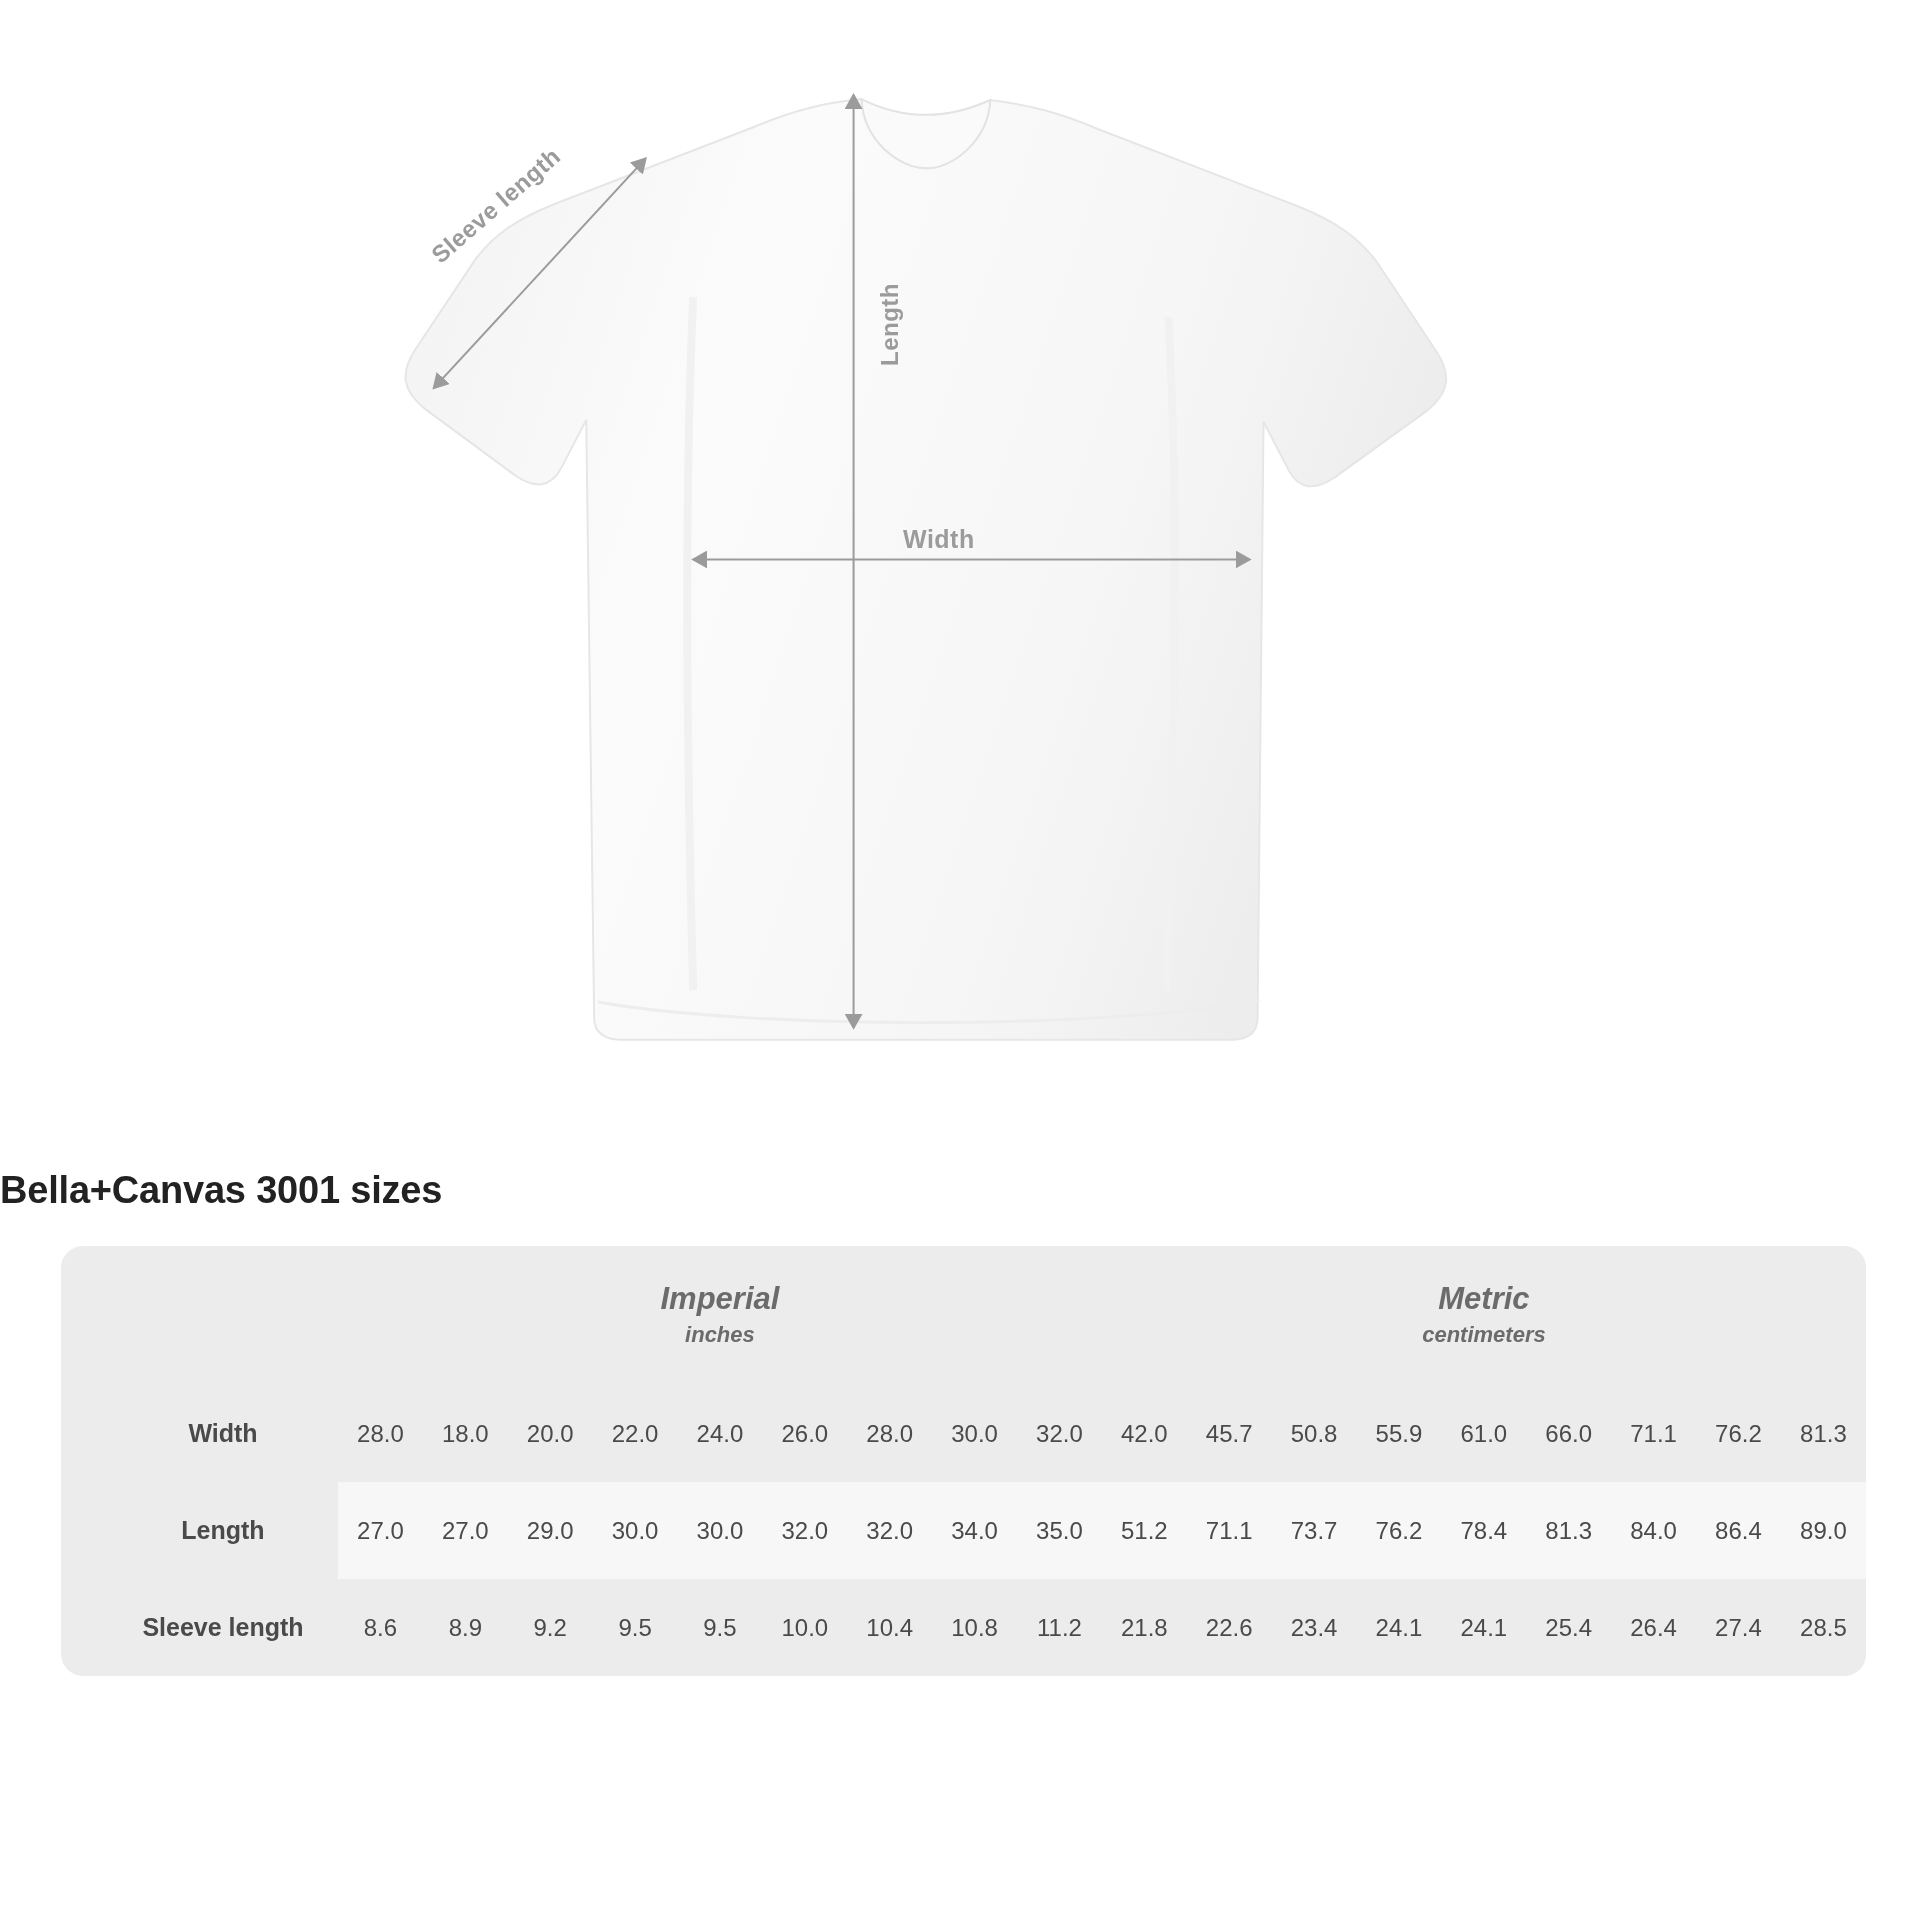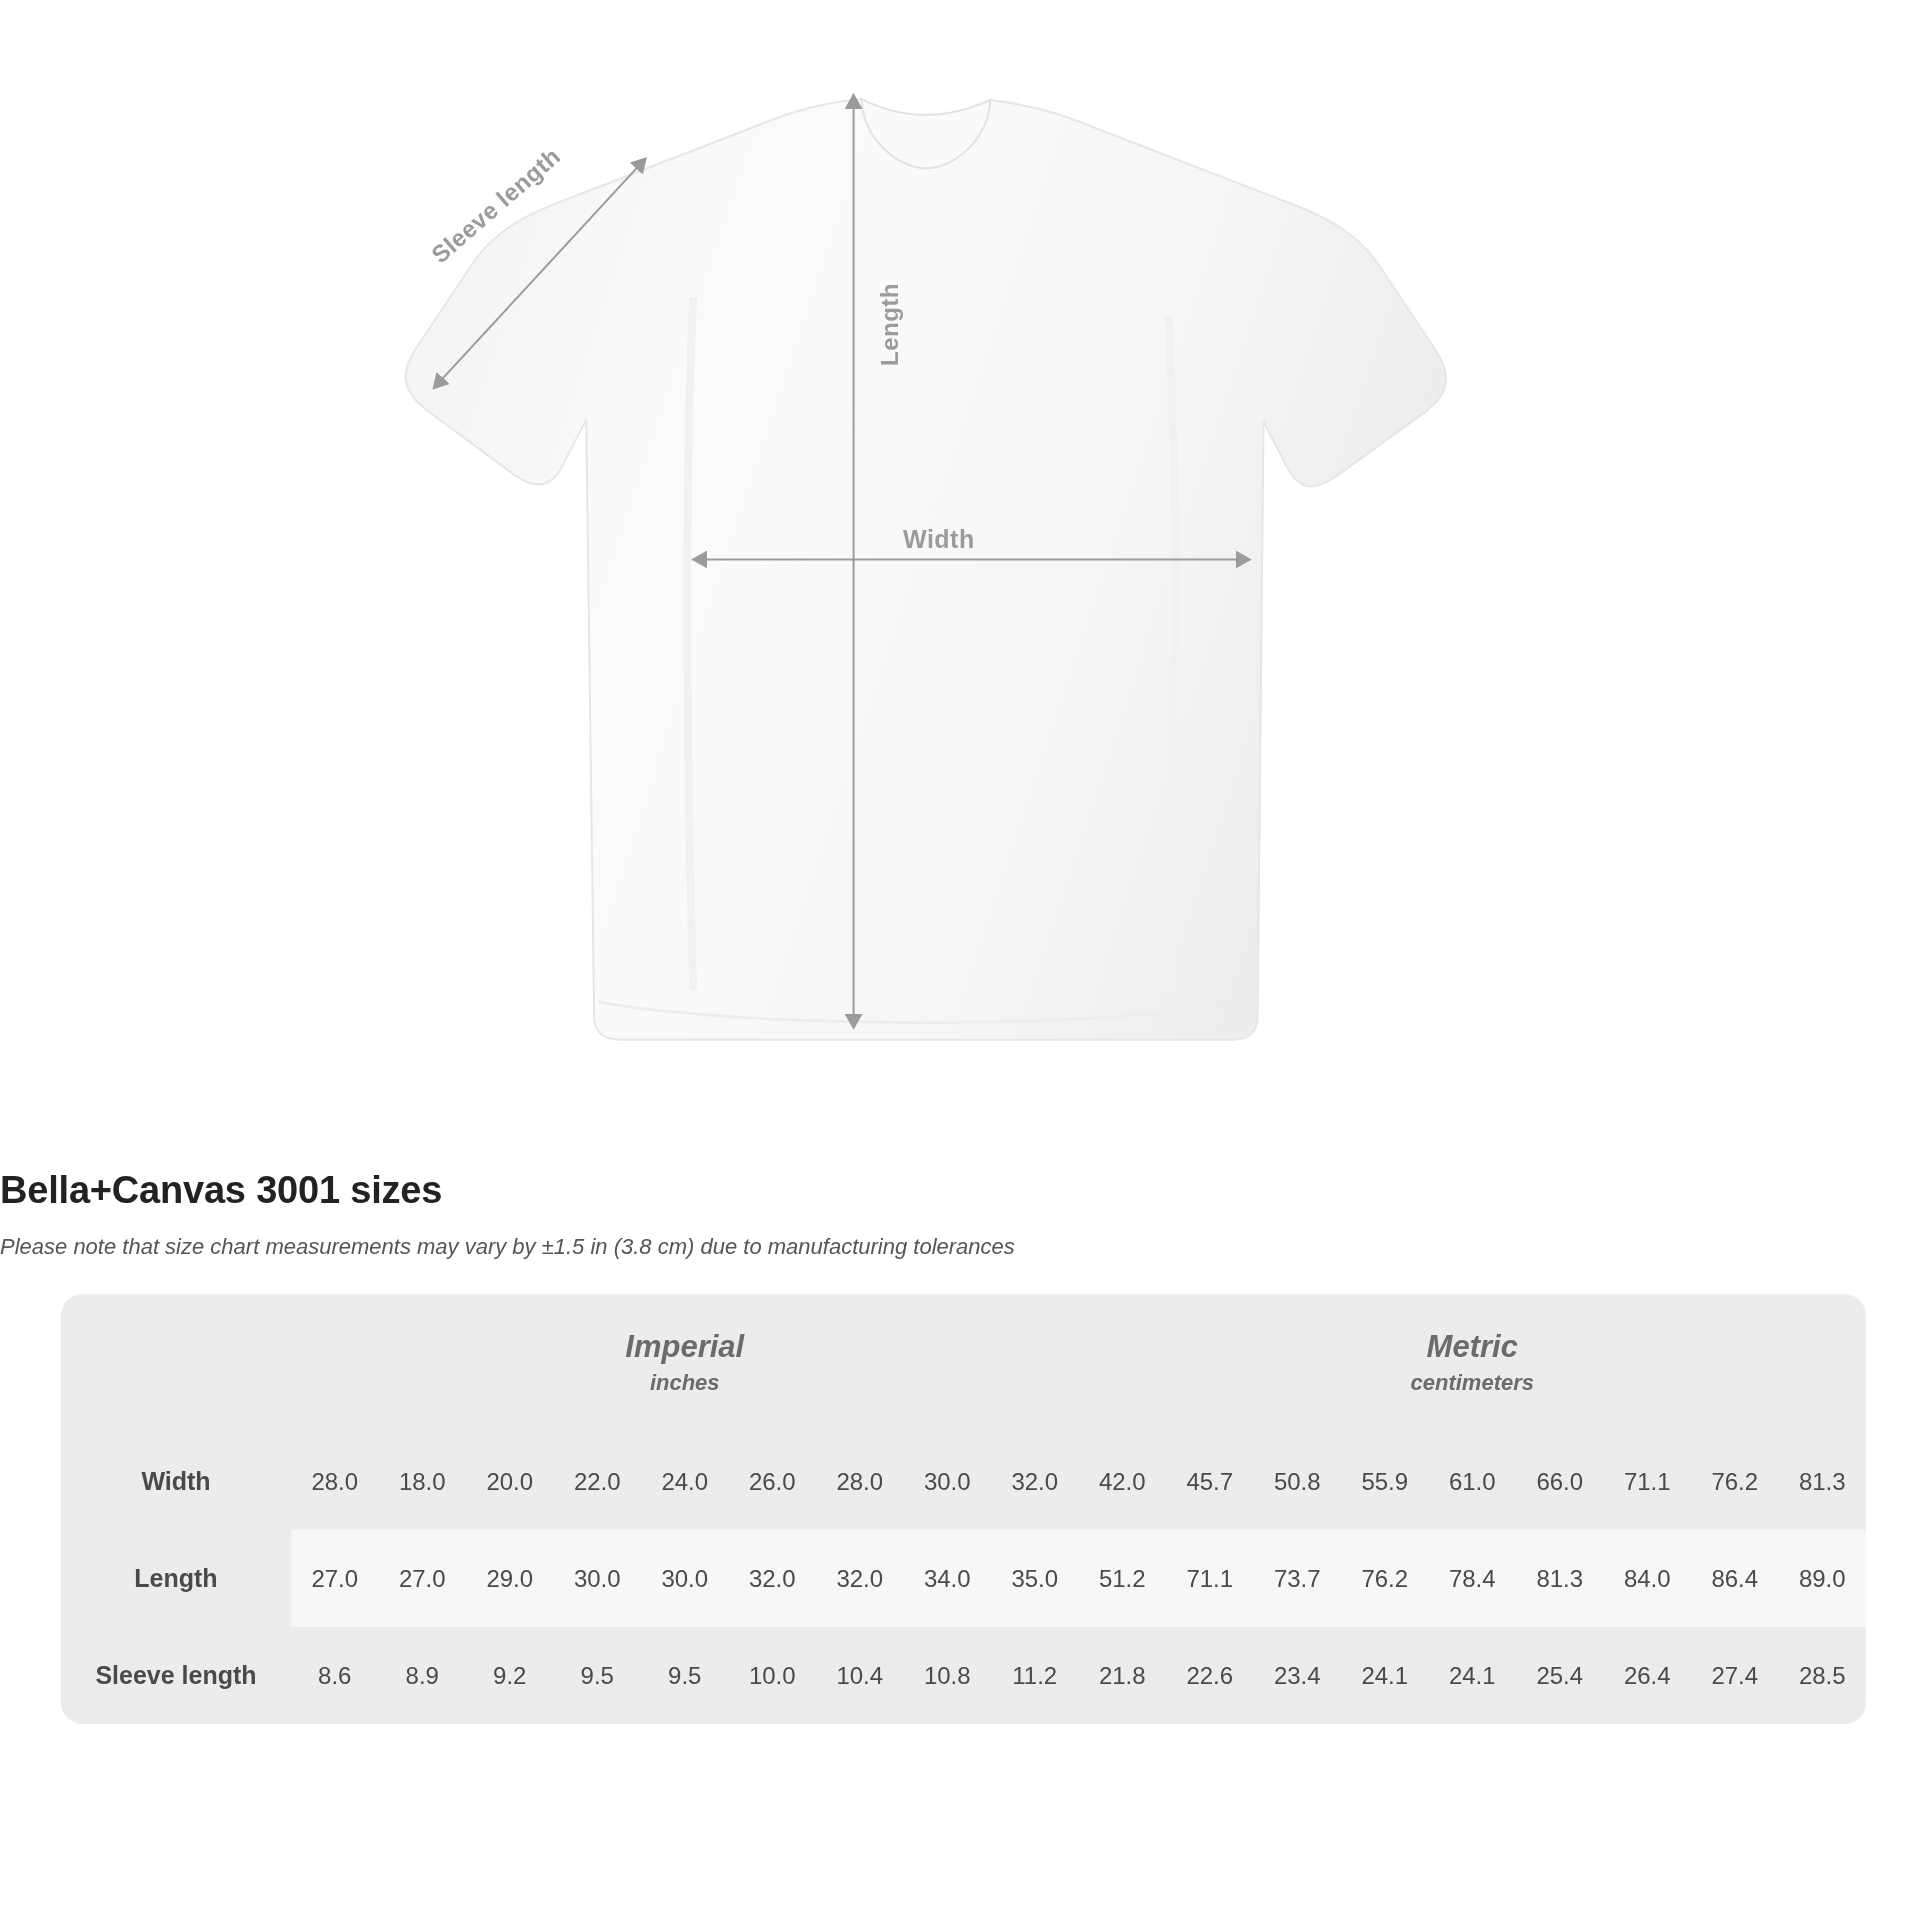--- a/index.html
+++ b/index.html
@@ -74,20 +74,21 @@
     font-style: italic;
     color: #555555;
   }
 
   
   .table-wrap {
     margin: 34px 61px 0 61px;
     border-radius: 22px;
     overflow: hidden;
     background: #ececec;
+    padding-left: 47px;
   }
   table.size-table {
     border-collapse: collapse;
     width: 100%;
     table-layout: fixed;
   }
   table.size-table td,
   table.size-table th {
     text-align: center;
     vertical-align: middle;
@@ -204,21 +205,20 @@
       </g>
     </svg>
 
     <div class="dim-label label-sleeve">Sleeve length</div>
     <div class="dim-label label-length">Length</div>
     <div class="dim-label label-width">Width</div>
   </div>
 
   <div class="heading-block">
     <div class="chart-title">Bella+Canvas 3001 sizes</div>
-    <div class="chart-note">Please note that size chart measurements may vary by ±1.5 in (3.8 cm) due to manufacturing tolerances</div>
   </div>
 
   <div class="table-wrap">
     <table class="size-table">
       <colgroup>
         <col class="col-rowhead">
       </colgroup>
       <thead>
         <tr class="unit-head">
           <th></th>

